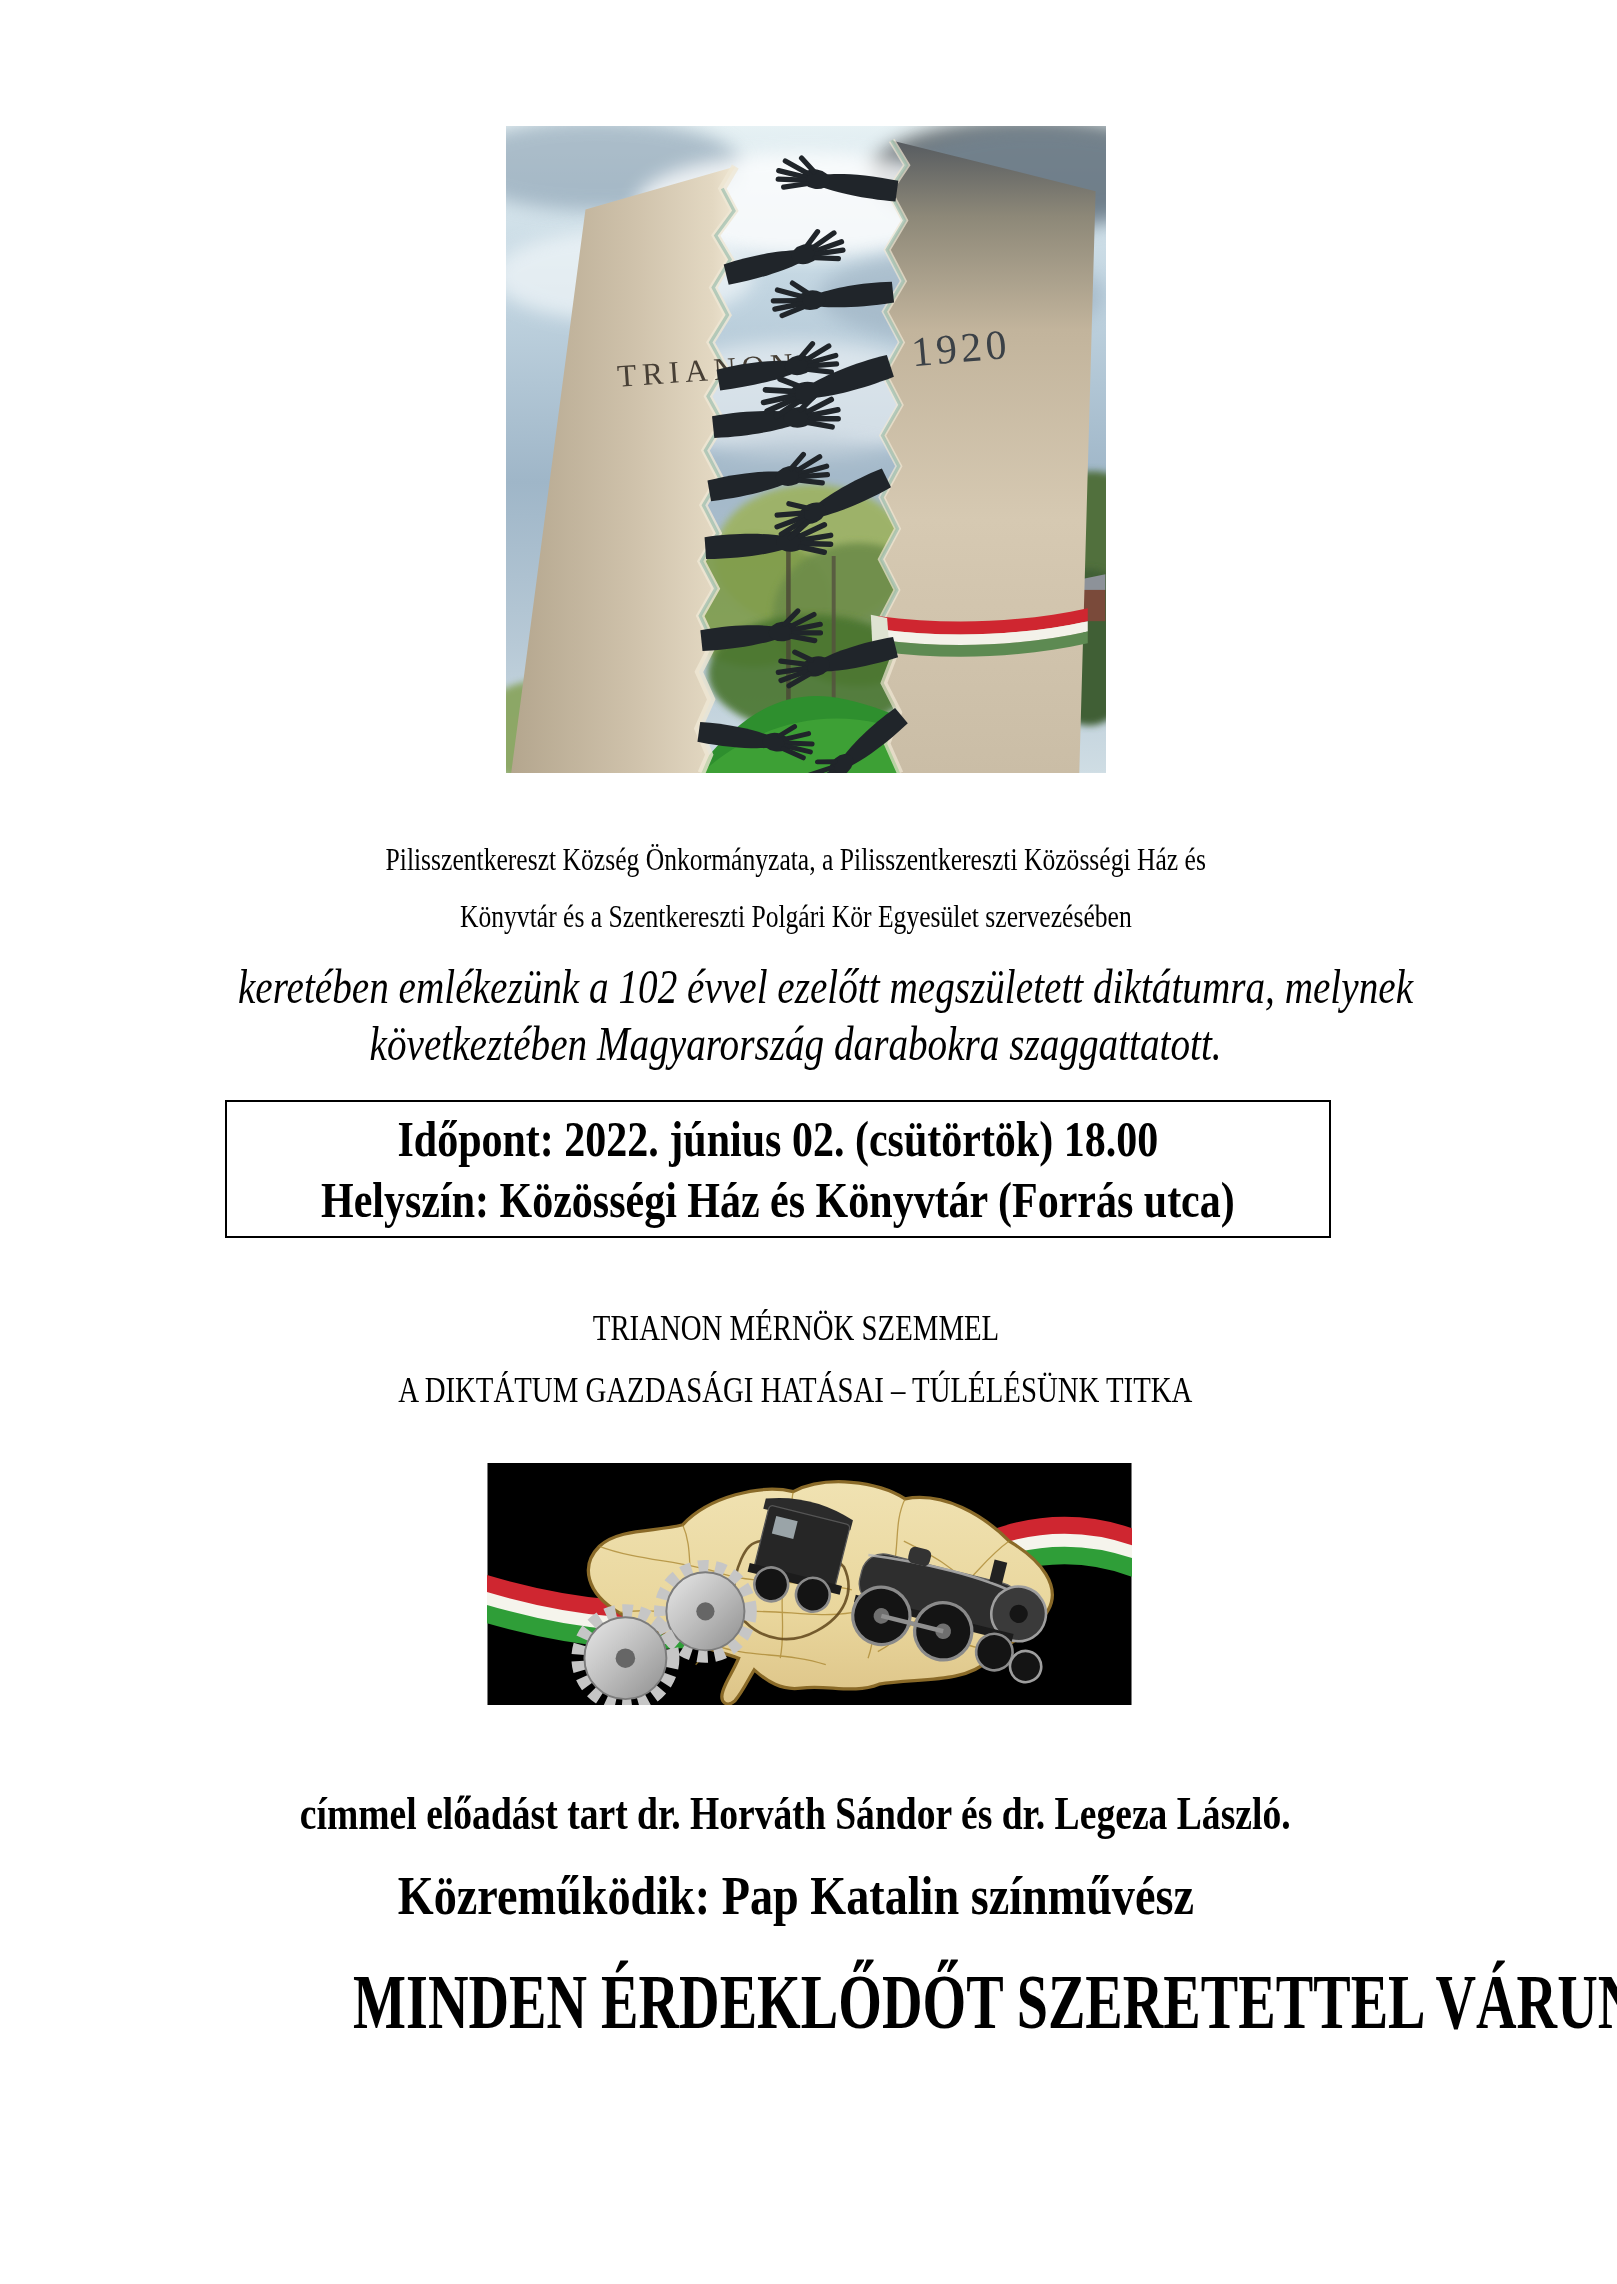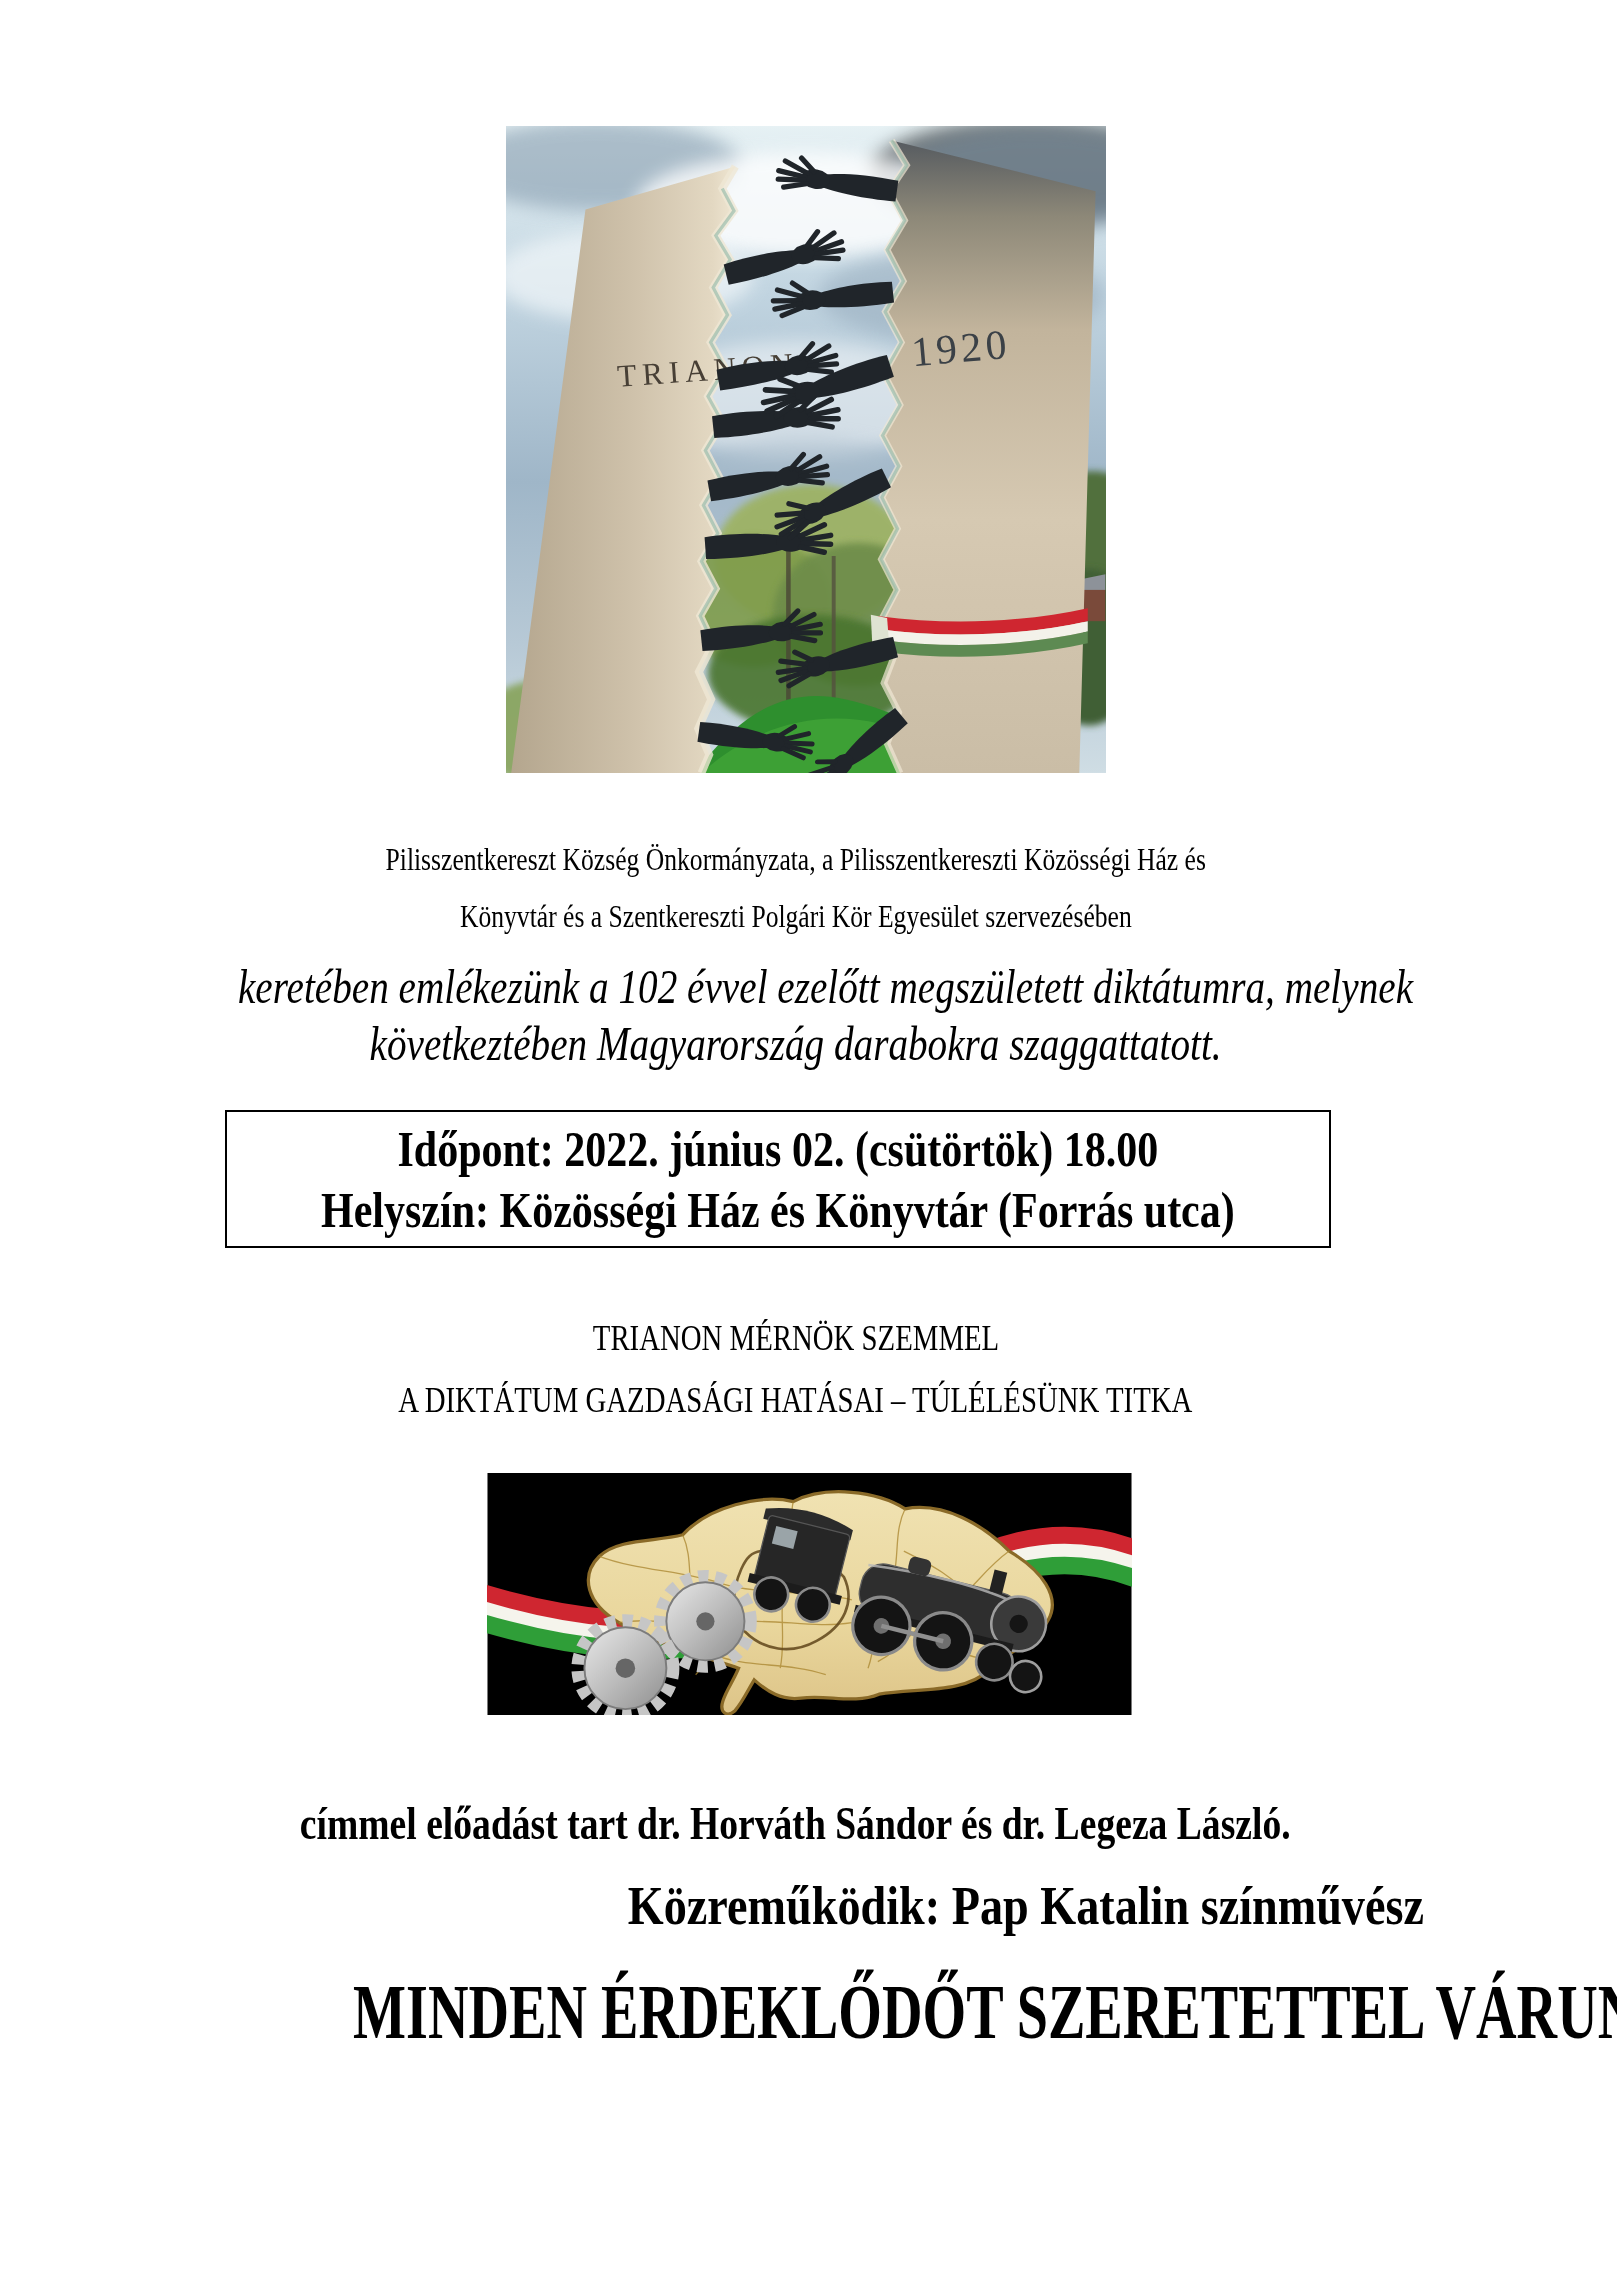--- a/index.html
+++ b/index.html
@@ -6,26 +6,26 @@
   body{width:1618px;height:2284px;overflow:hidden;position:relative;
        font-family:"Liberation Serif","DejaVu Serif",serif;color:#000;}
   .page{position:absolute;left:0;top:0;width:1618px;height:2284px;background:#fff;}
   .content{position:absolute;left:91px;top:0;width:1409px;}
   .center{text-align:center;}
   .cx{display:inline-block;transform:scaleX(var(--sx,0.80));transform-origin:50% 50%;white-space:nowrap;}
   .photo-wrap{margin-top:126px;margin-left:415px;width:600px;height:647px;}
   .organizer{margin-top:58px;font-size:32px;line-height:57px;}
   .main-title{margin-top:22px;font-size:114px;line-height:125px;font-weight:bold;}
   .intro{margin-top:13px;font-size:49px;line-height:57px;font-style:italic;}
-  .event-box{margin-top:38px;margin-left:134px;width:1102px;border:2.6px solid #000;
+  .event-box{margin-top:28px;margin-left:134px;width:1102px;border:2.6px solid #000;
              padding:6.5px 0 5.2px 0;font-size:50px;line-height:61px;font-weight:bold;}
   .lecture{margin-top:59px;font-size:36px;line-height:62px;font-weight:normal;}
   .map-wrap{margin-top:42px;margin-left:396px;width:645px;height:242px;}
   .speakers1{margin-top:76px;font-size:47px;line-height:65px;font-weight:bold;}
-  .speakers2{margin-top:17px;font-size:55px;line-height:65px;font-weight:bold;text-align:right;}
+  .speakers2{margin-top:17px;font-size:55px;line-height:65px;font-weight:bold;}
   .closing{margin-top:30px;font-size:78px;line-height:88px;font-weight:bold;}
   svg{display:block;}
 </style>
 </head>
 <body>
 
 <div class="page">
   <div class="content">
 
     <div class="photo-wrap">

